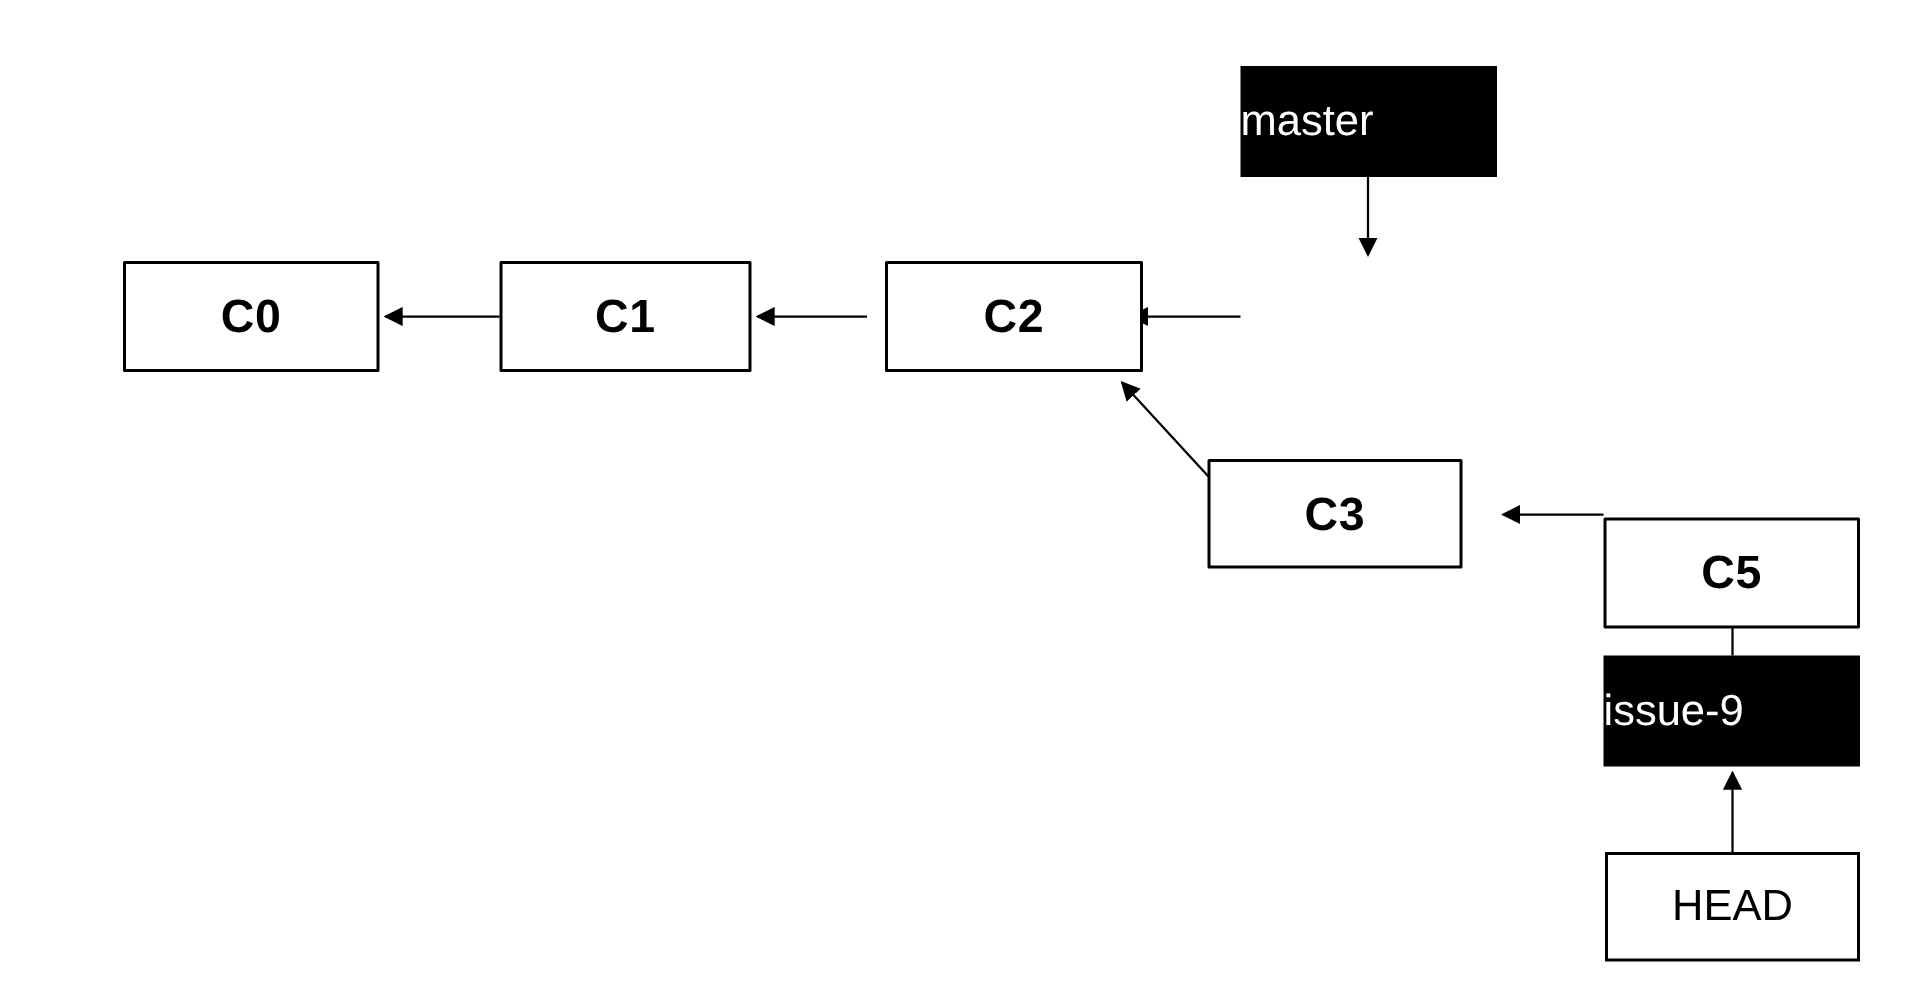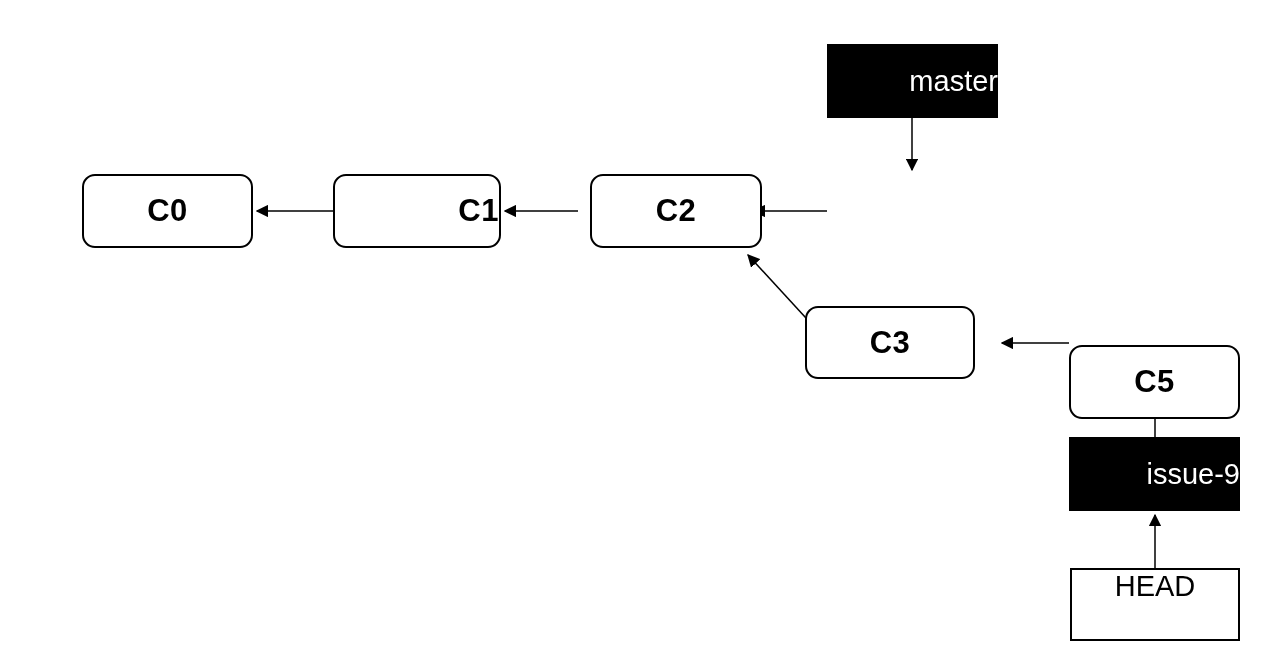--- a/index.html
+++ b/index.html
@@ -14,63 +14,64 @@
   .stage {
     position: relative;
     width: 1280px;
     height: 665px;
   }
   .node {
     position: absolute;
     box-sizing: border-box;
     background: var(--node-fill, #ffffff);
     border: 2px solid var(--node-border, #000000);
-    border-radius: 13px;
+    border-radius: 1px;
     display: flex;
     align-items: center;
     justify-content: center;
     font-weight: 700;
     font-size: 31px;
     color: var(--text, #000000);
     letter-spacing: 0.5px;
   }
   .badge {
     position: absolute;
     box-sizing: border-box;
     background: var(--branch-fill, #000000);
     color: var(--branch-text, #ffffff);
     display: flex;
     align-items: center;
-    justify-content: flex-end;
+    justify-content: flex-start;
     font-weight: 400;
     font-size: 29px;
   }
   .headbox {
     position: absolute;
     box-sizing: border-box;
     background: var(--node-fill, #ffffff);
     border: 2px solid var(--node-border, #000000);
     display: flex;
+    align-items: center;
     justify-content: center;
     font-weight: 400;
     font-size: 29px;
     color: var(--text, #000000);
   }
   .arrows {
     position: absolute;
     left: 0;
     top: 0;
     width: 1280px;
     height: 665px;
     pointer-events: none;
   }
 
   
   #n-c0      { left: 82px;   top: 174px; width: 171px; height: 74px; }
-  #n-c1      { left: 333px;  top: 174px; width: 168px; height: 74px; justify-content: flex-end; }
+  #n-c1      { left: 333px;  top: 174px; width: 168px; height: 74px; }
   #n-c2      { left: 590px;  top: 174px; width: 172px; height: 74px; }
   #n-c4      { left: 827px;  top: 174px; width: 171px; height: 74px; }
   #n-c3      { left: 805px;  top: 306px; width: 170px; height: 73px; }
   #n-c5      { left: 1069px; top: 306px; width: 171px; height: 74px; margin-top: 39px; }
   #n-master  { left: 827px;  top: 44px;  width: 171px; height: 74px; }
   #n-issue1  { left: 1069px; top: 437px; width: 171px; height: 74px; }
   #n-head    { left: 1070px; top: 568px; width: 170px; height: 73px; }
 </style>
 </head>
 <body>

